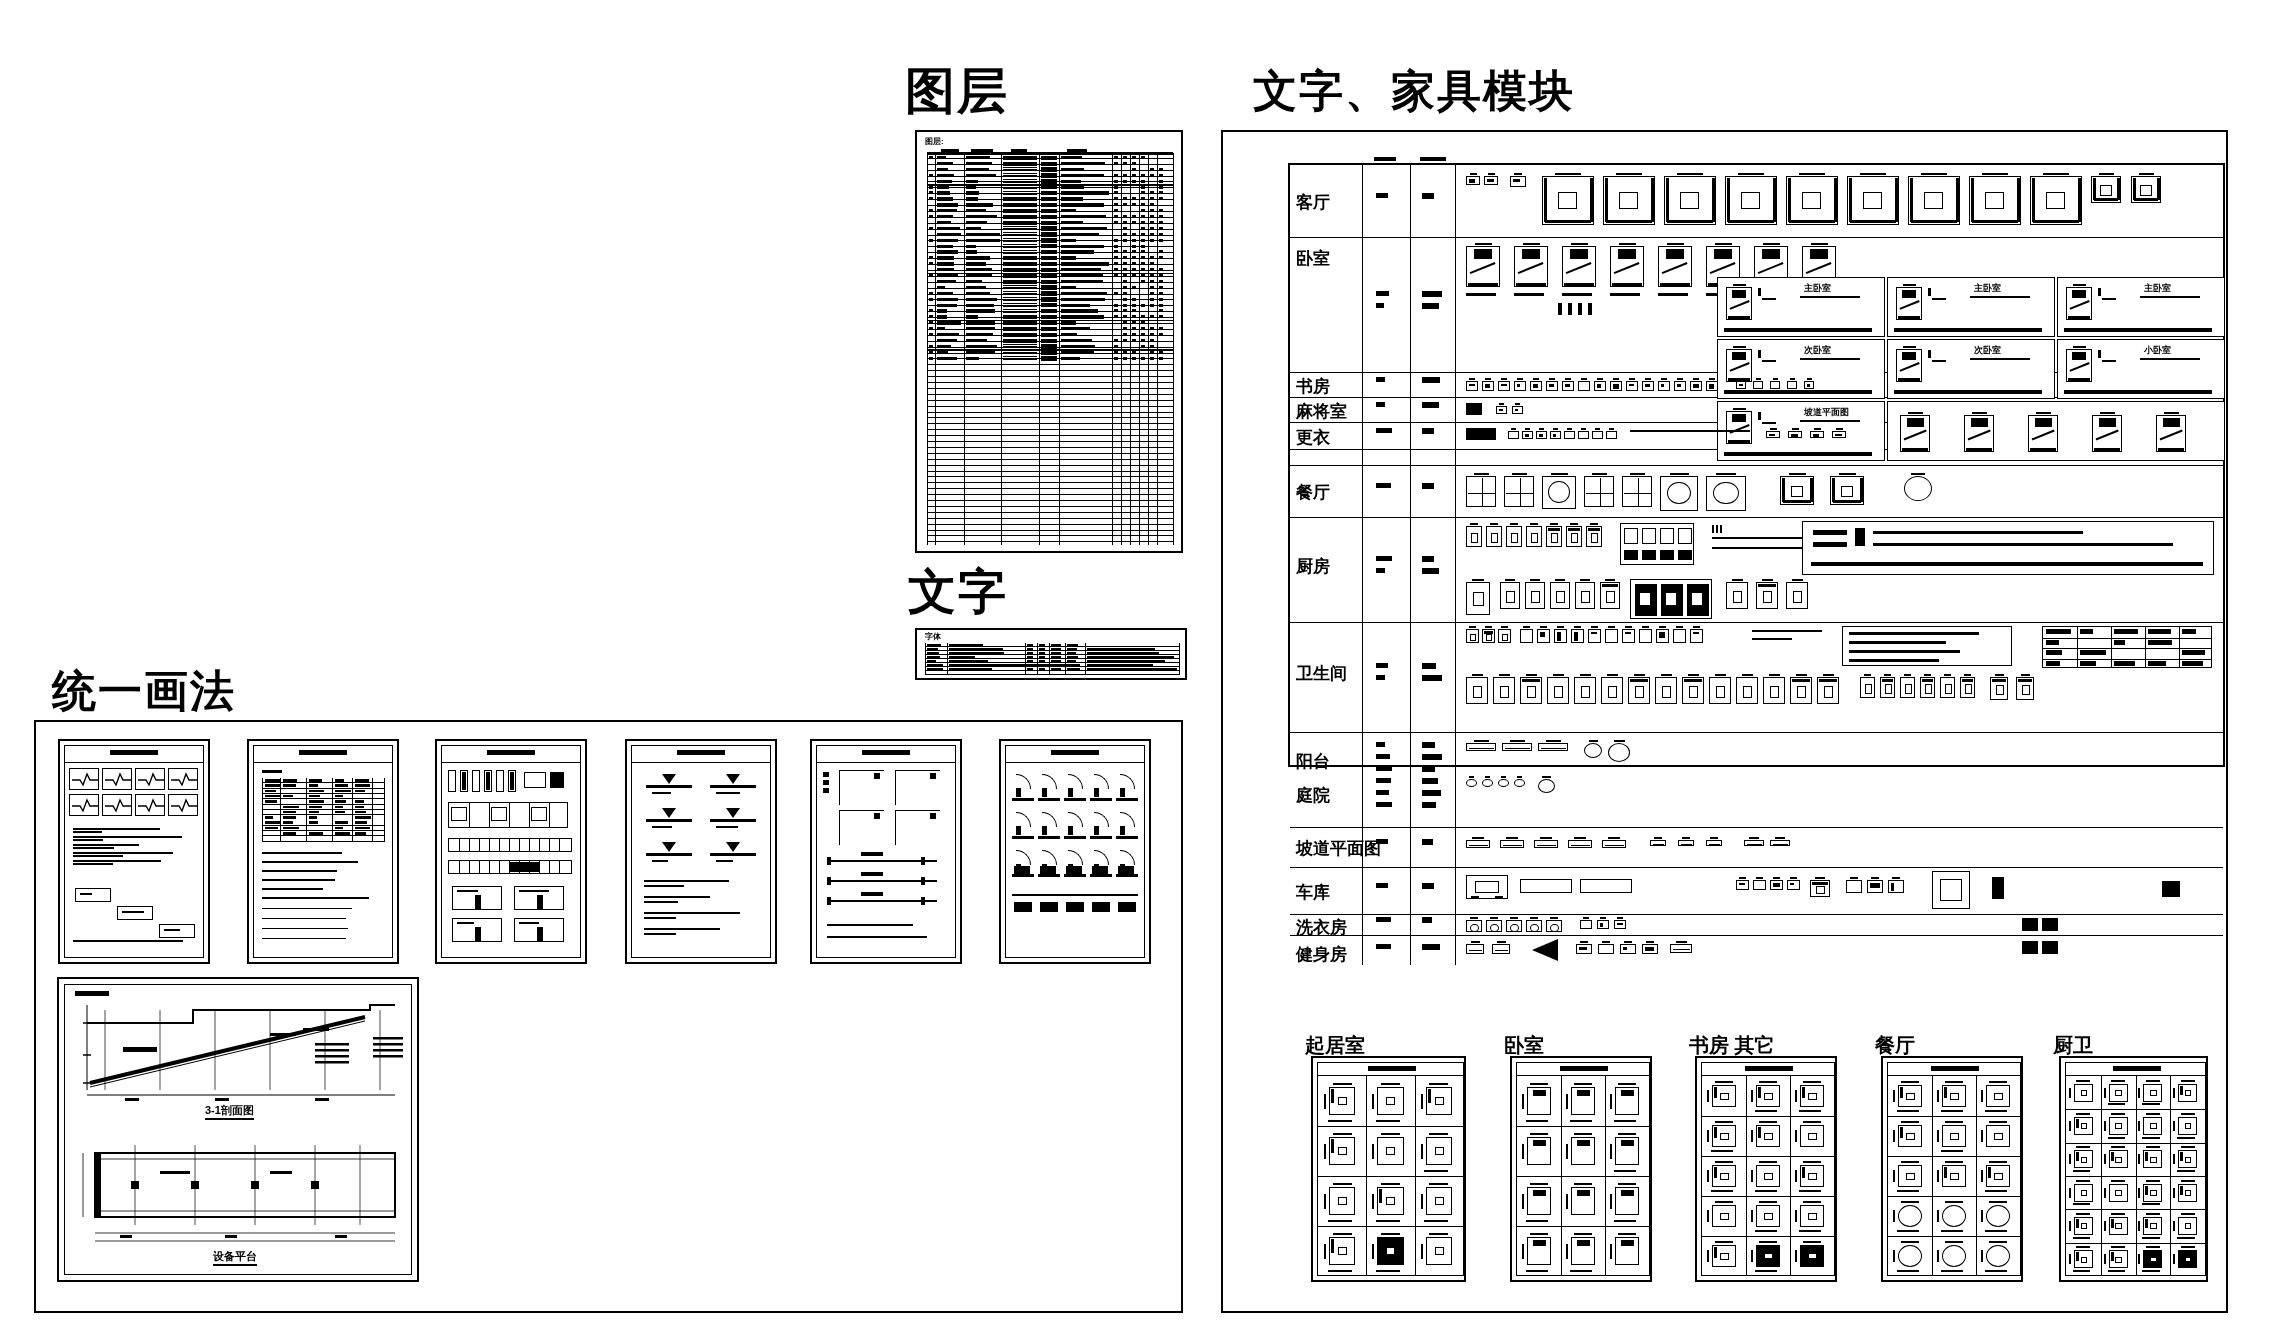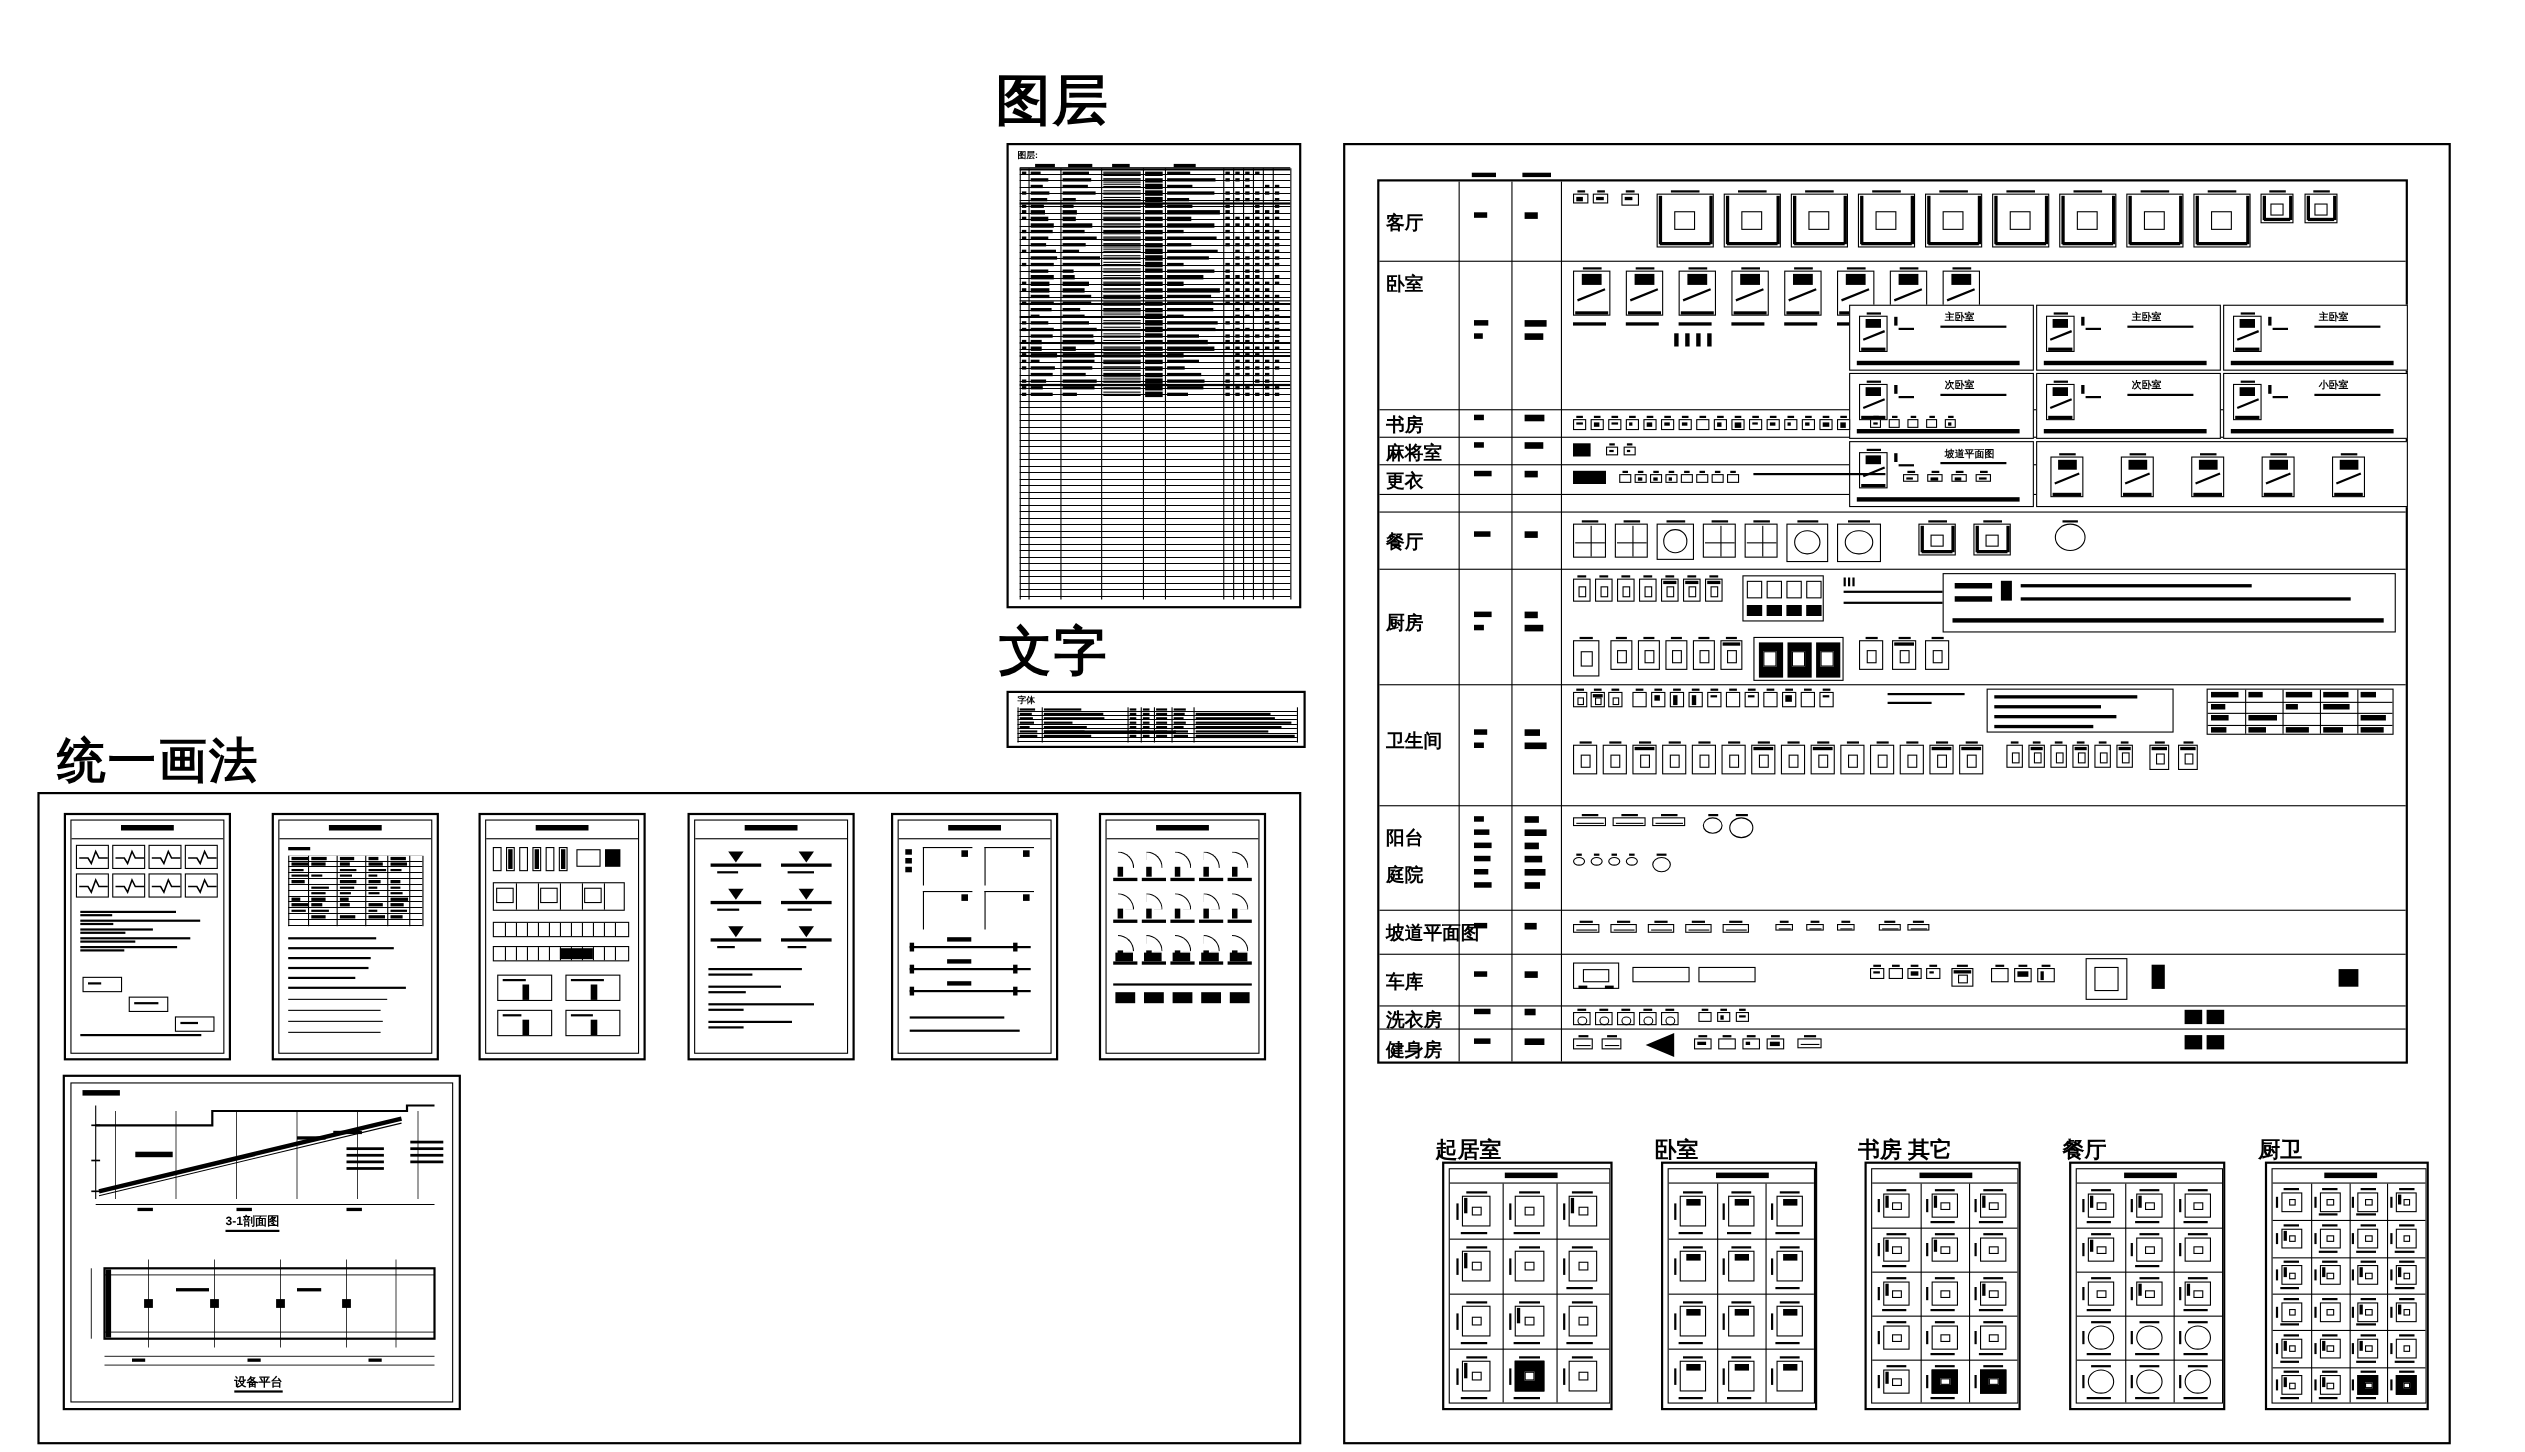--- a/index.html
+++ b/index.html
@@ -19,20 +19,21 @@
   svg{position:absolute;overflow:visible;}
 </style>
 </head>
 <body>
 
 <div id="canvas">
 
   <div class="title" style="left:905px;top:58px;font-size:50px;">图层</div>
   <div class="title" style="left:908px;top:560px;font-size:48px;">文字</div>
   <div class="title" style="left:52px;top:662px;font-size:44px;">统一画法</div>
+  <div class="title" style="left:1253px;top:62px;font-size:44px;">文字、家具模块</div>
   <div class="title" style="left:1300px;top:982px;font-size:48px;">家具图块汇总</div>
 
   <div class="frame" id="textFrame" style="left:915px;top:628px;width:272px;height:52px;">
     <div class="microtext" style="left:8px;top:3px;">字体</div>
   <div class="abs" style="left: 8px; top: 13px; width: 254px; height: 32px; background: repeating-linear-gradient(rgb(255, 255, 255) 0px, rgb(255, 255, 255) 3px, rgb(0, 0, 0) 3px, rgb(0, 0, 0) 4px);">
         <div class="fill" style="left: 0px; top: 0px; width: 1px; height: 32px;"></div>
         <div class="fill" style="left: 22px; top: 0px; width: 1px; height: 32px;"></div>
         <div class="fill" style="left: 100px; top: 0px; width: 1px; height: 32px;"></div>
         <div class="fill" style="left: 112px; top: 0px; width: 1px; height: 32px;"></div>
         <div class="fill" style="left: 124px; top: 0px; width: 1px; height: 32px;"></div>
@@ -1010,21 +1011,21 @@
             </g>
           </svg>
           <div class="caption" style="left: 140px; top: 118px;">3-1剖面图</div>
           <div class="caption" style="left: 148px; top: 264px;">设备平台</div>
         </div>
       </div>
     </div>
 
   <div class="frame" id="modulesOuter" style="left:1221px;top:130px;width:1007px;height:1183px;"></div>
 
-  <div class="thinframe" id="moduleTable" style="left:1252px;top:163px;width:937px;height:804px;border-width:2px;">
+  <div class="thinframe" id="moduleTable" style="left:1288px;top:163px;width:937px;height:604px;border-width:2px;">
       <div class="fill" style="left: 72px; top: 0px; width: 1px; height: 800px;"></div>
       <div class="fill" style="left: 120px; top: 0px; width: 1px; height: 800px;"></div>
       <div class="fill" style="left: 165px; top: 0px; width: 1px; height: 800px;"></div>
       <div class="fill" style="left: 0px; top: 72px; width: 933px; height: 1px;"></div>
       <div class="fill" style="left: 0px; top: 207px; width: 933px; height: 1px;"></div>
       <div class="fill" style="left: 0px; top: 232px; width: 933px; height: 1px;"></div>
       <div class="fill" style="left: 0px; top: 257px; width: 933px; height: 1px;"></div>
       <div class="fill" style="left: 0px; top: 284px; width: 933px; height: 1px;"></div>
       <div class="fill" style="left: 0px; top: 300px; width: 933px; height: 1px;"></div>
       <div class="fill" style="left: 0px; top: 352px; width: 933px; height: 1px;"></div>

